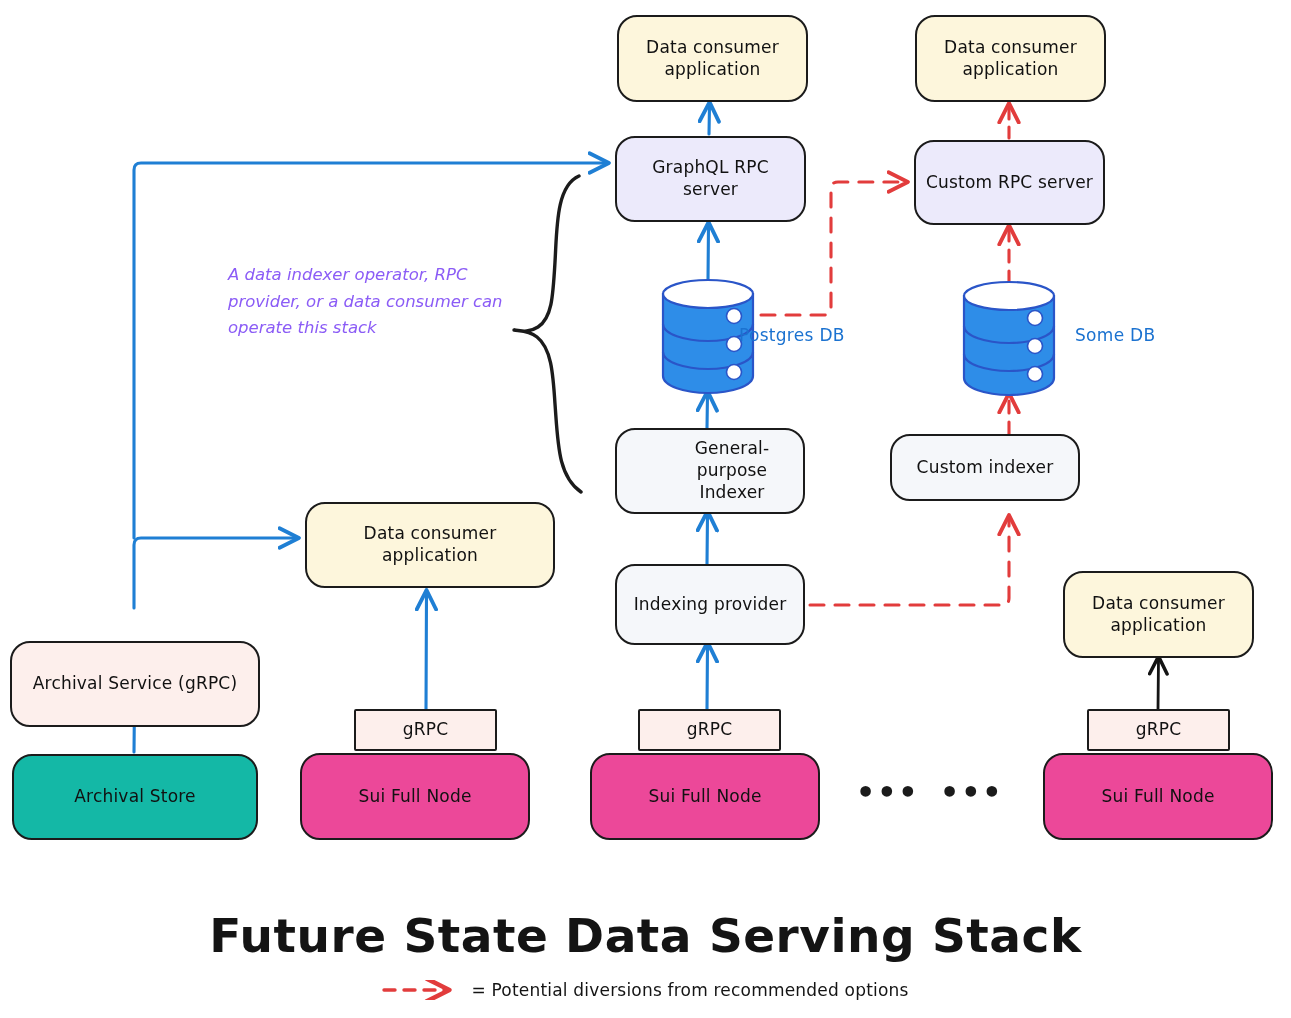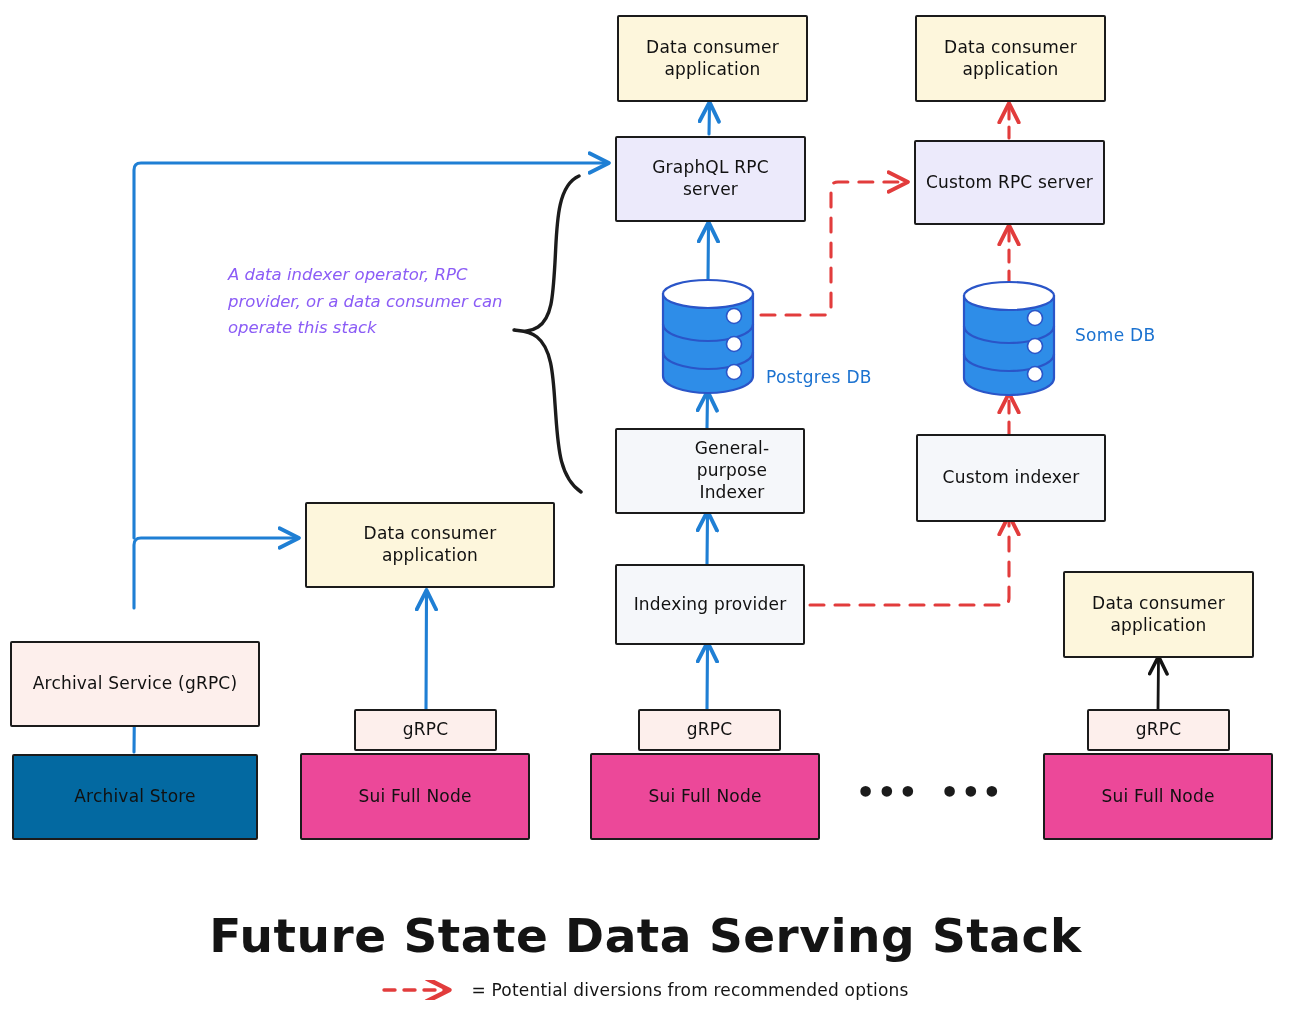--- a/index.html
+++ b/index.html
@@ -20,36 +20,36 @@
   }
   
   .node {
     position: absolute;
     box-sizing: border-box;
     display: flex;
     align-items: center;
     justify-content: center;
     text-align: center;
     border: 2.5px solid #1b1b1b;
-    border-radius: 2px;
+    border-radius: 20px;
     font-family: "DejaVu Sans", sans-serif;
     font-size: 17px;
     line-height: 1.28;
     color: #111111;
     letter-spacing: 0.2px;
     z-index: 4;
   }
   .node .lbl { display: block; padding: 0 8px; }
 
   .fill-yellow { background: #FDF6DC; }
   .fill-purple { background: #ECEAFB; }
   .fill-gray   { background: #F5F7FA; }
   .fill-pink   { background: #FDEFEC; }
   .fill-lblue  { background: #ec4899; }
-  .fill-mblue  { background: #0369a1; }
+  .fill-mblue  { background: #14b8a6; }
 
   .node.sq {
     border-radius: 2px;
     border-width: 2.5px;
   }
 
   
   .db {
     position: absolute;
     z-index: 5;
@@ -80,21 +80,21 @@
     line-height: 1.62;
     font-style: italic;
     color: #8b5cf6;
   }
   .db-label {
     font-size: 17px;
     color: #1B72D0;
     font-weight: 500;
     letter-spacing: 0.3px;
   }
-  #pg-label { left: 766px; top: 325px; margin-top: 42px; }
+  #pg-label { left: 739px; top: 325px; }
   #some-label { left: 1075px; top: 325px; }
 
   .ellipsis {
     position: absolute;
     font-size: 30px;
     font-weight: 700;
     color: #1b1b1b;
     letter-spacing: 2px;
     line-height: 1;
     z-index: 6;
@@ -237,21 +237,21 @@
     </svg>
   </div>
 
   <div class="freetext db-label" id="pg-label">Postgres DB</div>
   <div class="freetext db-label" id="some-label">Some DB</div>
 
   <div class="node fill-gray" style="left:615px; top:428px; width:190px; height:86px;padding-left:44px;">
     <span class="lbl">General-purpose Indexer</span>
   </div>
 
-  <div class="node fill-gray" style="left:916px; top:434px; width:190px; height:88px;">
+  <div class="node fill-gray" style="left:890px; top:434px; width:190px; height:67px;">
     <span class="lbl">Custom indexer</span>
   </div>
 
   <div class="node fill-gray" style="left:615px; top:564px; width:190px; height:81px;">
     <span class="lbl">Indexing provider</span>
   </div>
 
   <div class="node fill-yellow" style="left:305px; top:502px; width:250px; height:86px;">
     <span class="lbl">Data consumer application</span>
   </div>

